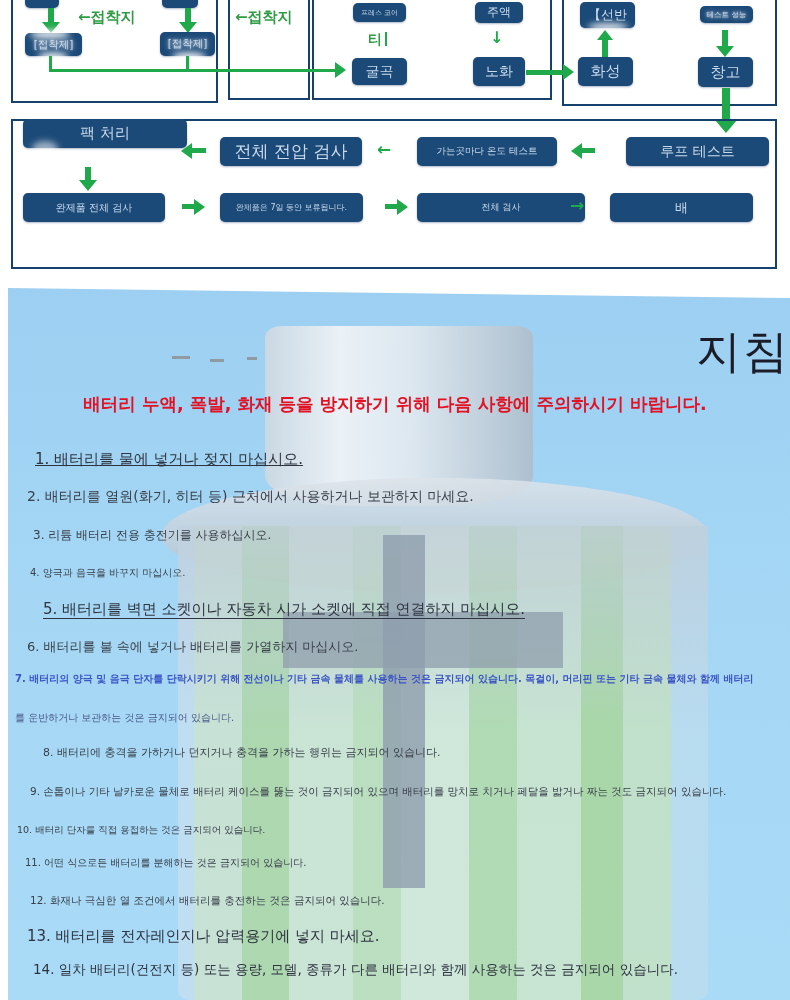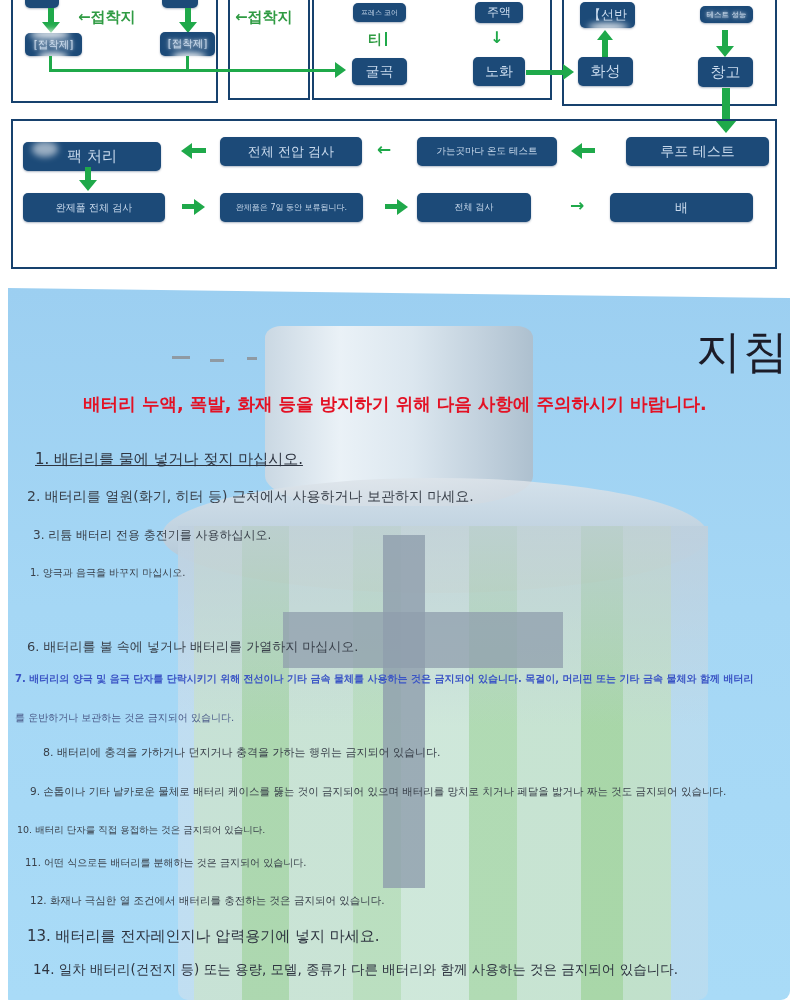--- a/index.html
+++ b/index.html
@@ -1,17 +1,17 @@
 <!DOCTYPE html>
 <html><head>
 <meta charset="utf-8">
 <style>
   html,body{margin:0;padding:0;background:#fff;}
   #page{position:relative;width:790px;height:1000px;background:#ffffff;overflow:hidden;
-        font-family:"DejaVu Sans",sans-serif;border-radius:9px;}
+        font-family:"DejaVu Sans",sans-serif;}
   .panel{position:absolute;border:2px solid #17416d;box-sizing:border-box;background:transparent;}
   .box{position:absolute;background:#1c4a78;color:#c9daed;border-radius:5px;box-sizing:border-box;
        display:flex;align-items:center;justify-content:center;text-align:center;white-space:nowrap;
        box-shadow:0 1px 2px rgba(20,50,90,.35);}
   .glow{text-shadow:0 0 3px rgba(255,255,255,.9),0 0 6px rgba(255,255,255,.6);}
   .gtext{position:absolute;color:#2f9b43;font-weight:600;white-space:nowrap;}
   .sv,.sh{position:absolute;background:#1fa94a;}
   .head{position:absolute;width:0;height:0;}
   .hd-down{border-left:9px solid transparent;border-right:9px solid transparent;border-top:11px solid #1fa94a;}
   .hd-up{border-left:8px solid transparent;border-right:8px solid transparent;border-bottom:10px solid #1fa94a;}
@@ -81,38 +81,38 @@
   <div class="head hd-up" style="left:597px;top:30px;"></div>
   <div class="sv" style="left:722px;top:30px;width:6px;height:17px;"></div>
   <div class="head hd-down" style="left:716px;top:46px;"></div>
   <div class="box" style="left:578px;top:57px;width:55px;height:29px;font-size:15px;">화성</div>
   <div class="box" style="left:698px;top:57px;width:55px;height:30px;font-size:15px;">창고</div>
   <div class="sv" style="left:722px;top:88px;width:8px;height:33px;"></div>
   <div class="head hd-down" style="left:715px;top:120px;border-left-width:11px;border-right-width:11px;border-top-width:13px;"></div>
 
   <div class="panel" style="left:11px;top:119px;width:766px;height:150px;"></div>
 
-  <div class="box" style="left:23px;top:142px;width:138px;height:29px;font-size:15px;">팩 처리</div>
+  <div class="box" style="left:23px;top:119px;width:164px;height:29px;font-size:15px;">팩 처리</div>
   <div class="smudge" style="left:32px;top:141px;width:26px;height:16px;opacity:.65;"></div>
-  <div class="box" style="left:220px;top:137px;width:142px;height:29px;font-size:13px;">전체 전압 검사</div>
+  <div class="box" style="left:220px;top:137px;width:142px;height:29px;font-size:17px;">전체 전압 검사</div>
   <div class="box" style="left:417px;top:137px;width:140px;height:29px;font-size:9.5px;">가는곳마다 온도 테스트</div>
   <div class="box" style="left:610px;top:137px;width:143px;height:29px;font-size:14px;margin-left:16px;">루프 테스트</div>
 
   <div class="head hd-left" style="left:571px;top:143px;"></div>
   <div class="sh" style="left:582px;top:148px;width:13px;height:5px;"></div>
   <div class="glyph" style="left:377px;top:139px;font-size:17px;">←</div>
   <div class="head hd-left" style="left:181px;top:143px;"></div>
   <div class="sh" style="left:192px;top:148px;width:14px;height:5px;"></div>
 
   <div class="sv" style="left:85px;top:167px;width:6px;height:14px;"></div>
   <div class="head hd-down" style="left:79px;top:180px;"></div>
 
   <div class="box" style="left:23px;top:193px;width:142px;height:29px;font-size:10px;">완제품 전체 검사</div>
   <div class="box" style="left:220px;top:193px;width:143px;height:29px;font-size:8px;">완제품은 7일 동안 보류됩니다.</div>
-  <div class="box" style="left:417px;top:193px;width:114px;height:29px;font-size:9px;">전체 검사</div>
+  <div class="box" style="left:417px;top:193px;width:168px;height:29px;font-size:9px;">전체 검사</div>
   <div class="box" style="left:610px;top:193px;width:143px;height:29px;font-size:13px;">배</div>
 
   <div class="sh" style="left:182px;top:204px;width:13px;height:5px;"></div>
   <div class="head hd-right" style="left:194px;top:199px;"></div>
   <div class="sh" style="left:385px;top:204px;width:13px;height:5px;"></div>
   <div class="head hd-right" style="left:397px;top:199px;"></div>
   <div class="glyph" style="left:570px;top:195px;font-size:17px;">→</div>
 
   <div id="blue-sec">
 
@@ -131,21 +131,22 @@
   <div class="dash" style="left:172px;top:356px;width:18px;height:3px;z-index:5;"></div>
   <div class="dash" style="left:210px;top:359px;width:14px;height:3px;z-index:5;"></div>
   <div class="dash" style="left:247px;top:357px;width:10px;height:3px;z-index:5;"></div>
 
   <div id="title">지침</div>
   <div id="warn">배터리 누액, 폭발, 화재 등을 방지하기 위해 다음 사항에 주의하시기 바랍니다.</div>
 
   <div class="item" style="left:35px;top:450px;font-size:15px;color:#2e3440;text-decoration:underline;">1. 배터리를 물에 넣거나 젖지 마십시오.</div>
   <div class="item" style="left:27px;top:488px;font-size:14px;">2. 배터리를 열원(화기, 히터 등) 근처에서 사용하거나 보관하지 마세요.</div>
   <div class="item" style="left:33px;top:527px;font-size:12px;">3. 리튬 배터리 전용 충전기를 사용하십시오.</div>
-  <div class="item" style="left:30px;top:566px;font-size:10px;">1. 양극과 음극을 바꾸지 마십시오.</div>
+  <div class="item" style="left:30px;top:566px;font-size:10px;">4. 양극과 음극을 바꾸지 마십시오.</div>
+  <div class="item" style="left:43px;top:600px;font-size:15px;color:#2e3440;text-decoration:underline;text-underline-offset:4px;">5. 배터리를 벽면 소켓이나 자동차 시가 소켓에 직접 연결하지 마십시오.</div>
   <div class="item" style="left:27px;top:638px;font-size:13px;">6. 배터리를 불 속에 넣거나 배터리를 가열하지 마십시오.</div>
   <div class="item blue7" style="left:15px;top:672px;font-size:10px;">7. 배터리의 양극 및 음극 단자를 단락시키기 위해 전선이나 기타 금속 물체를 사용하는 것은 금지되어 있습니다. 목걸이, 머리핀 또는 기타 금속 물체와 함께 배터리</div>
   <div class="item blue7" style="left:15px;top:711px;font-size:10px;font-weight:normal;color:#4a5a88;">를 운반하거나 보관하는 것은 금지되어 있습니다.</div>
   <div class="item" style="left:43px;top:745px;font-size:11px;">8. 배터리에 충격을 가하거나 던지거나 충격을 가하는 행위는 금지되어 있습니다.</div>
   <div class="item" style="left:30px;top:785px;font-size:10.5px;">9. 손톱이나 기타 날카로운 물체로 배터리 케이스를 뚫는 것이 금지되어 있으며 배터리를 망치로 치거나 페달을 밟거나 짜는 것도 금지되어 있습니다.</div>
   <div class="item" style="left:17px;top:824px;font-size:9.5px;">10. 배터리 단자를 직접 용접하는 것은 금지되어 있습니다.</div>
   <div class="item" style="left:25px;top:856px;font-size:10px;">11. 어떤 식으로든 배터리를 분해하는 것은 금지되어 있습니다.</div>
   <div class="item" style="left:30px;top:894px;font-size:10.5px;">12. 화재나 극심한 열 조건에서 배터리를 충전하는 것은 금지되어 있습니다.</div>
   <div class="item" style="left:27px;top:927px;font-size:15px;color:#2e3440;">13. 배터리를 전자레인지나 압력용기에 넣지 마세요.</div>
   <div class="item" style="left:33px;top:961px;font-size:13.5px;color:#2e3440;">14. 일차 배터리(건전지 등) 또는 용량, 모델, 종류가 다른 배터리와 함께 사용하는 것은 금지되어 있습니다.</div>

